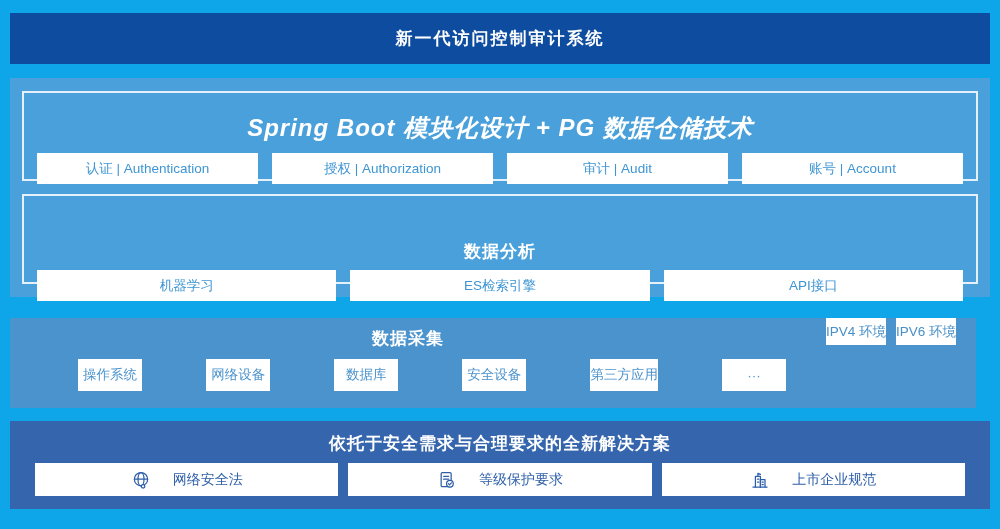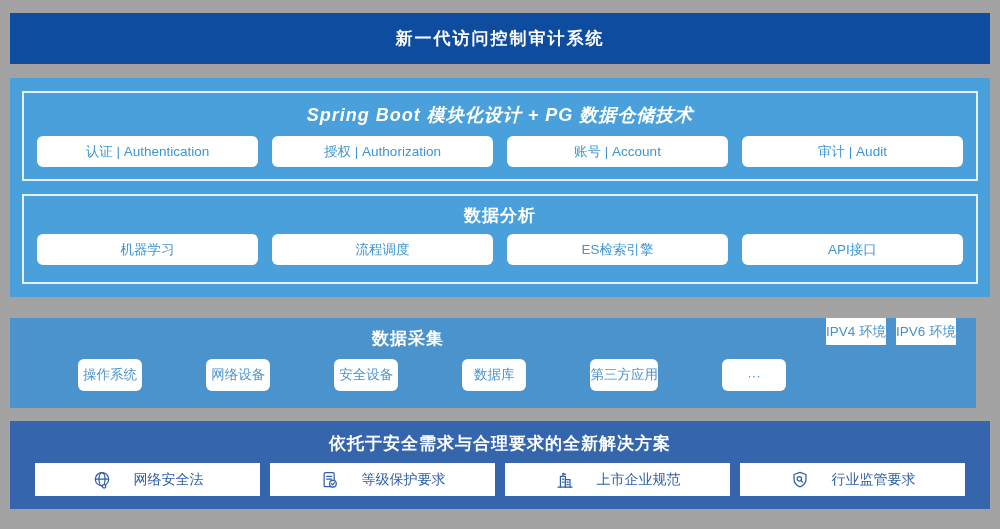--- a/index.html
+++ b/index.html
@@ -1,34 +1,34 @@
 <!DOCTYPE html>
 <html><head>
 <meta charset="utf-8">
 <style>
   html,body{margin:0;padding:0;background:#ffffff;}
   body{width:1000px;height:529px;font-family:"Liberation Sans","DejaVu Sans",sans-serif;}
-  .page{position:relative;width:1000px;height:529px;background:#a3a3a3;overflow:hidden;}
+  .page{position:relative;width:1000px;height:529px;background:#0ea5e9;overflow:hidden;}
 
   
   .banner{position:absolute;left:10px;top:13px;width:980px;height:51px;background:#0e4c9f;
     color:#ffffff;font-size:17px;font-weight:bold;letter-spacing:2px;
     display:flex;align-items:center;justify-content:center;}
 
   
   .platform{position:absolute;left:10px;top:78px;width:980px;height:219px;background:#49a0da;
     box-sizing:border-box;padding:13px 12px;display:flex;flex-direction:column;gap:13px;}
   .subpanel{border:2px solid rgba(255,255,255,0.85);flex:1;display:flex;flex-direction:column;min-height:0;}
-  .subpanel-title{color:#ffffff;font-weight:bold;text-align:center;font-size:18px;
-    padding:10px 0 9px;letter-spacing:1px;}
+  .subpanel-title{color:#ffffff;font-weight:bold;text-align:center;font-size:24px;
+    padding:19px 0 9px;letter-spacing:1px;}
   .subpanel-title.italic{font-style:italic;}
-  .subpanel-title.small{font-size:17px;padding:8px 0 7px;}
+  .subpanel-title.small{font-size:17px;padding:8px 0 7px;margin-top:36px;}
   .module-row{display:flex;gap:14px;padding:0 13px 13px;}
   .module{background:#ffffff;flex:1;height:31px;display:flex;align-items:center;justify-content:center;
-    color:#3d95d3;font-size:13.5px;white-space:nowrap;border-radius:6px;}
+    color:#3d95d3;font-size:13.5px;white-space:nowrap;}
 
   
   .collect-row{position:absolute;left:10px;top:318px;width:980px;height:90px;display:flex;}
   .collect{width:796px;background:#4b93cd;box-sizing:border-box;display:flex;flex-direction:column;}
   .panel-title{color:#ffffff;font-weight:bold;text-align:center;font-size:17px;letter-spacing:1px;padding-top:9px;}
   .collect .module-row{padding:9px 20px 0;gap:16px;}
   .collect .module{color:#4b93cd;height:32px;margin-left:48px;}
   .env{width:170px;background:#4b93cd;box-sizing:border-box;display:flex;flex-direction:row;
     justify-content:center;gap:10px;padding:0 15px;}
   .env-box{background:#ffffff;height:27px;display:flex;align-items:center;justify-content:center;
@@ -50,43 +50,42 @@
 <div class="page">
 
   <div class="banner">新一代访问控制审计系统</div>
 
   <div class="platform">
     <div class="subpanel">
       <div class="subpanel-title italic">Spring Boot 模块化设计 + PG 数据仓储技术</div>
       <div class="module-row">
         <div class="module">认证 | Authentication</div>
         <div class="module">授权 | Authorization</div>
+        <div class="module">审计 | Audit</div>
         <div class="module">账号 | Account</div>
-        <div class="module">审计 | Audit</div>
       </div>
     </div>
     <div class="subpanel">
       <div class="subpanel-title small">数据分析</div>
       <div class="module-row">
         <div class="module">机器学习</div>
-        <div class="module">流程调度</div>
         <div class="module">ES检索引擎</div>
         <div class="module">API接口</div>
       </div>
     </div>
   </div>
 
   <div class="collect-row">
     <div class="collect">
       <div class="panel-title">数据采集</div>
       <div class="module-row">
         <div class="module">操作系统</div>
         <div class="module">网络设备</div>
+        <div class="module">数据库</div>
         <div class="module">安全设备</div>
-        <div class="module">数据库</div>
         <div class="module">第三方应用</div>
         <div class="module">···</div>
       </div>
     </div>
     <div class="env">
       <div class="env-box">IPV4 环境</div>
       <div class="env-box">IPV6 环境</div>
     </div>
   </div>
 
@@ -128,27 +127,17 @@
             <path d="M9.5 7.5V4l3 1.3"></path>
             <line x1="9" y1="11" x2="10.5" y2="11"></line>
             <line x1="9" y1="14.5" x2="10.5" y2="14.5"></line>
             <line x1="14.5" y1="14.5" x2="16" y2="14.5"></line>
             <line x1="14.5" y1="17.5" x2="16" y2="17.5"></line>
           </svg>
         </span>
         <span>上市企业规范</span>
       </div>
 
-      <div class="solution-box">
-        <span class="sicon">
-          <svg width="20" height="20" viewBox="0 0 24 24" fill="none" stroke="#2e5fa9" stroke-width="1.5" stroke-linecap="round" stroke-linejoin="round">
-            <path d="M12 2.8l7.2 2.6v5.1c0 4.6-3 8.2-7.2 9.7-4.2-1.5-7.2-5.1-7.2-9.7V5.4z"></path>
-            <circle cx="11.2" cy="10.6" r="2.6"></circle>
-            <line x1="13.1" y1="12.6" x2="15.1" y2="14.6"></line>
-          </svg>
-        </span>
-        <span>行业监管要求</span>
-      </div>
 
     </div>
   </div>
 
 </div>
 
 </body></html>

